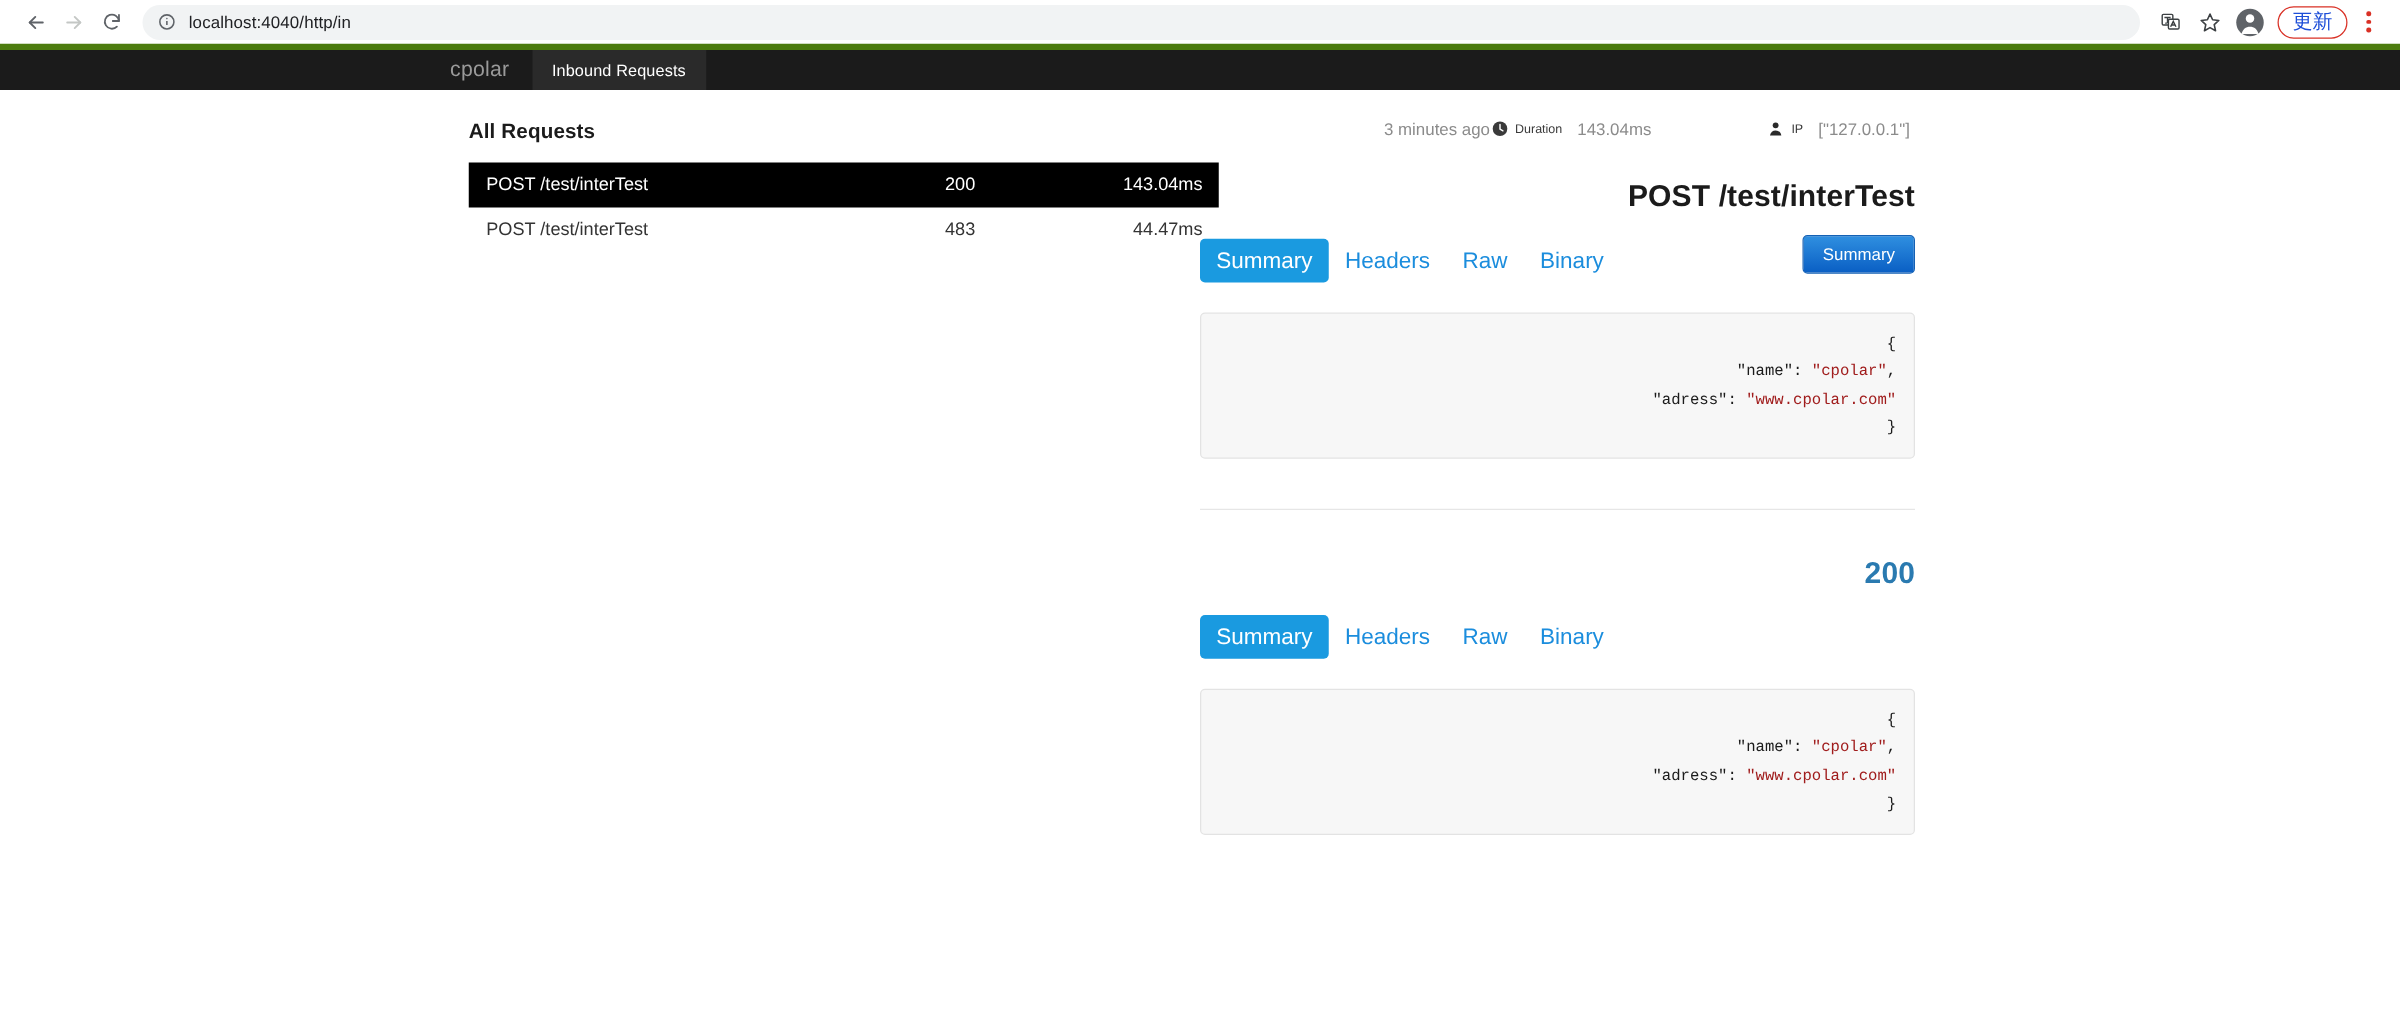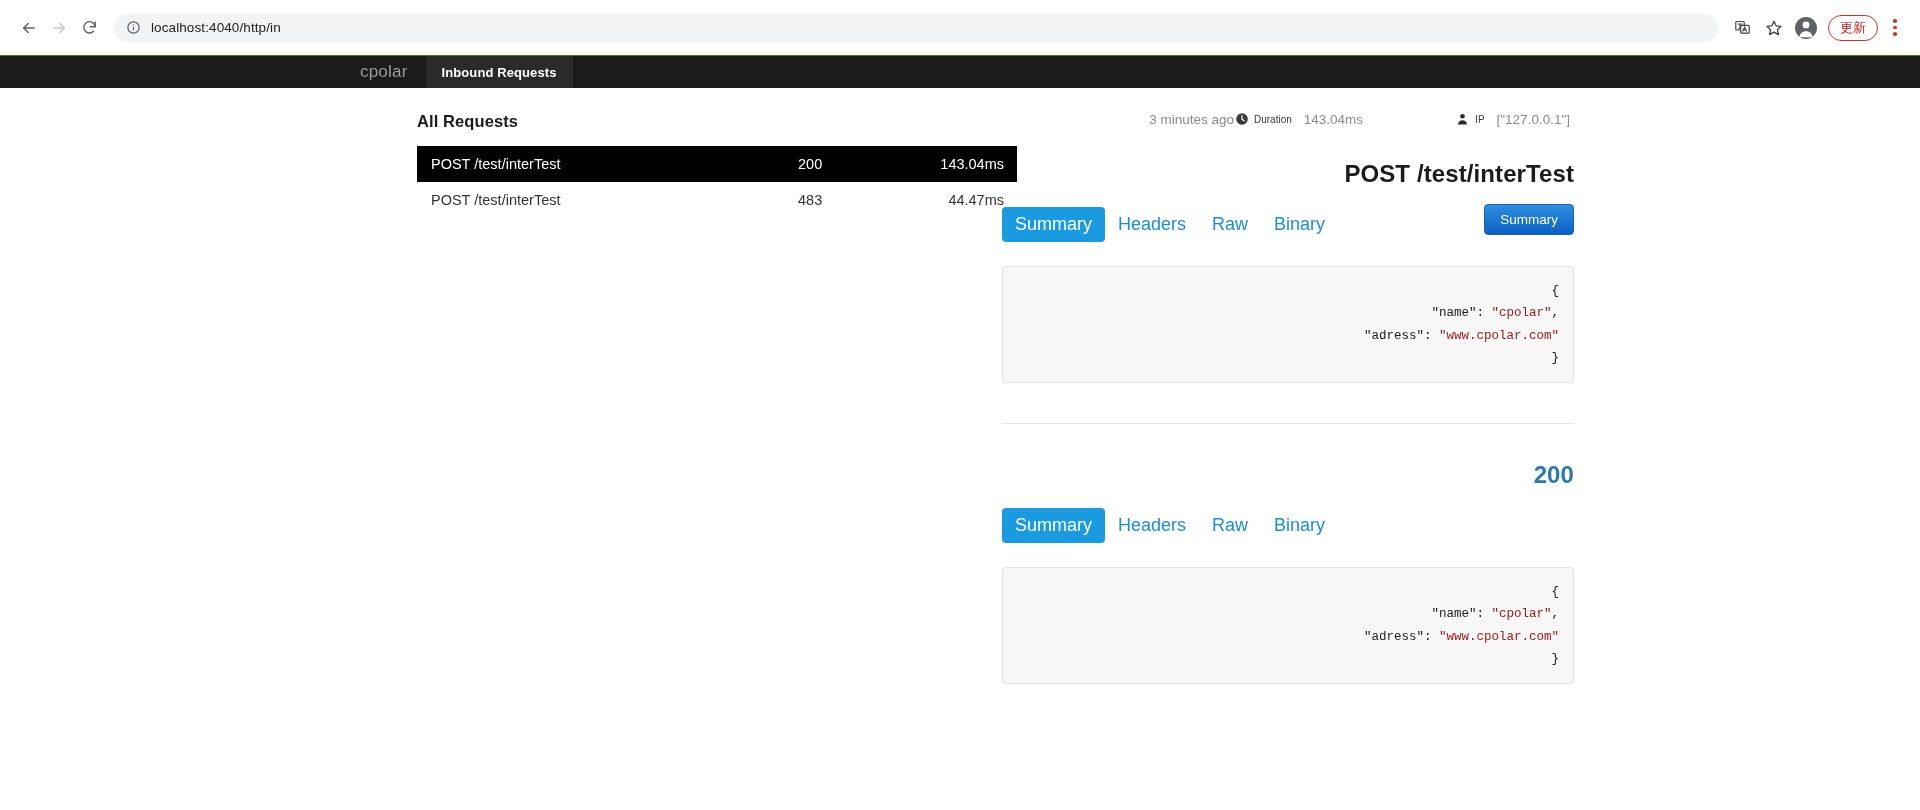--- a/index.html
+++ b/index.html
@@ -7,26 +7,26 @@
   html, body {
     width: 1920px;
     height: 810px;
     overflow: hidden;
     background: #ffffff;
     font-family: "Liberation Sans", sans-serif;
   }
 
   
   .browser-chrome {
-    height: 56px;
+    height: 40px;
     background: #ffffff;
     display: flex;
     align-items: center;
     padding: 0 14px;
-    border-bottom: 1px solid #4d7c0f;
+    border-bottom: 5px solid #4d7c0f;
   }
   .nav-btn {
     width: 30px; height: 30px;
     display: flex; align-items: center; justify-content: center;
     border-radius: 50%;
     flex: 0 0 auto;
   }
   .nav-btn svg { display: block; }
   .nav-back svg { stroke: #5f6368; }
   .nav-fwd svg { stroke: #c4c7c5; }
@@ -69,27 +69,27 @@
   .avatar-circle {
     width: 22px; height: 22px;
     border-radius: 50%;
     background: #5f6368;
     display: flex; align-items: flex-end; justify-content: center;
     overflow: hidden;
   }
   .avatar-circle svg { display:block; }
   .update-pill {
     border: 1px solid #d93025;
-    color: #b91c1c;
+    color: #1d4ed8;
     border-radius: 13px;
     height: 26px;
     padding: 0 11px;
     display: flex;
     align-items: center;
-    font-size: 13px;
+    font-size: 16px;
     margin-left: 4px;
     white-space: nowrap;
   }
   .kebab {
     width: 22px; height: 26px;
     display: flex; flex-direction: column;
     align-items: center; justify-content: center;
     gap: 3px;
     margin-left: 2px;
   }
@@ -107,34 +107,33 @@
     color: #9a9a9a;
     font-size: 17px;
     display: flex;
     align-items: center;
     padding: 0 18px 0 0;
     letter-spacing: 0.2px;
   }
   .nav-tab {
     color: #ffffff;
     font-size: 13px;
-    font-weight: bold;
+    font-weight: normal;
     background: #2a2a2a;
     display: flex;
     align-items: center;
     padding: 0 16px;
     letter-spacing: 0.1px;
   }
 
   
   .page {
     display: flex;
     height: 616px;
     background: #ffffff;
-    padding-left: 42px;
   }
 
   .left-col {
     width: 960px;
     flex: 0 0 960px;
     padding-top: 24px;
   }
   .list-wrap { width: 600px; margin-left: 375px; }
 
   .list-title {

